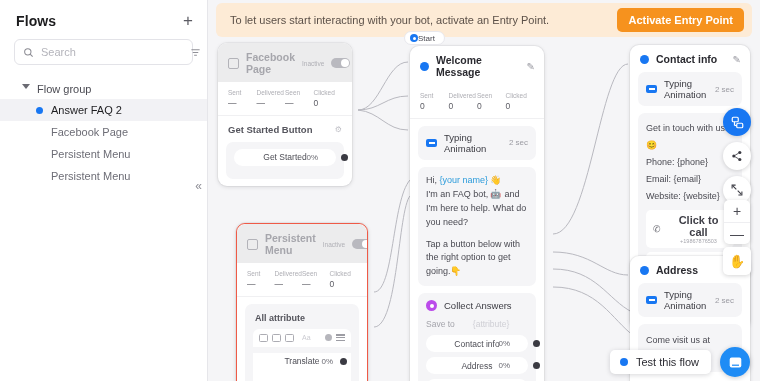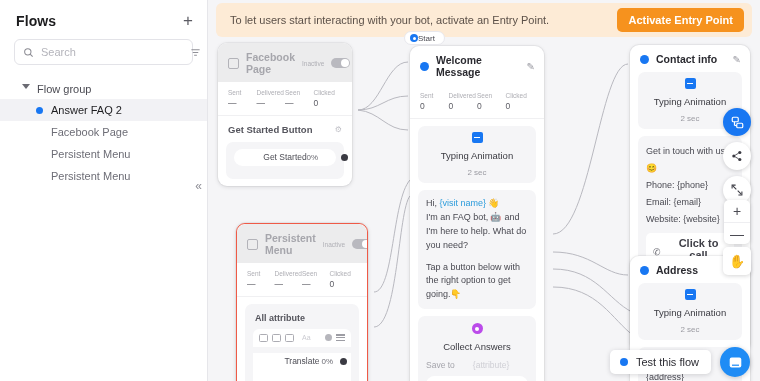--- a/index.html
+++ b/index.html
@@ -91,21 +91,21 @@
   .stat { flex: 1; }
   .stat .k { font-size: 6.5px; color: #aeaeb4; display: block; line-height: 1.5; }
   .stat .v { font-size: 8.5px; color: #5c5c64; display: block; }
 
   .sect-label { font-size: 9.5px; color: #55555d; font-weight: 600; }
   .row-between { display: flex; align-items: center; justify-content: space-between; }
 
   .block { background: #f5f5f7; border-radius: 7px; margin: 7px 8px; padding: 7px 8px; }
   .block.tight { padding: 6px 8px; }
 
-  .typing-row { display: flex; align-items: center; gap: 7px; flex-direction: column; }
+  .typing-row { display: flex; align-items: center; gap: 7px; }
   .typing-ic { width: 11px; height: 8px; border-radius: 2px; background: #1877f2; flex:0 0 11px;
      display:flex; align-items:center; justify-content:center; }
   .typing-ic i { width: 6px; height: 1.5px; background: #fff; display:block; }
   .typing-txt { font-size: 9.5px; color: #3b3b42; flex: 1; }
   .typing-sec { font-size: 8px; color: #9b9ba2; }
 
   .msg-text { font-size: 9px; color: #4a4a52; line-height: 1.55; }
   .msg-text .attr { color: #2d9cdb; }
 
   .collect-ic { width: 11px; height: 11px; border-radius: 50%; background: #bb4bea; flex:0 0 11px;
@@ -334,21 +334,21 @@
           <span class="typing-ic">
               <i></i>
             </span>
           <span class="typing-txt">Typing Animation</span>
           <span class="typing-sec">2 sec</span>
         </div>
       </div>
 
       <div class="block">
         <div class="msg-text">
-          <span>Hi, </span><span class="attr">{visit name}</span><span> 👋</span><br>
+          <span>Hi, </span><span class="attr">{your name}</span><span> 👋</span><br>
           <span>I'm an FAQ bot, 🤖 and I'm here to help. What do you need?</span>
           <div style="height:8px"></div>
           <span>Tap a button below with the right option to get going.👇</span>
         </div>
       </div>
 
       <div class="block">
         <div class="typing-row">
           <span class="collect-ic">
               <i></i>

